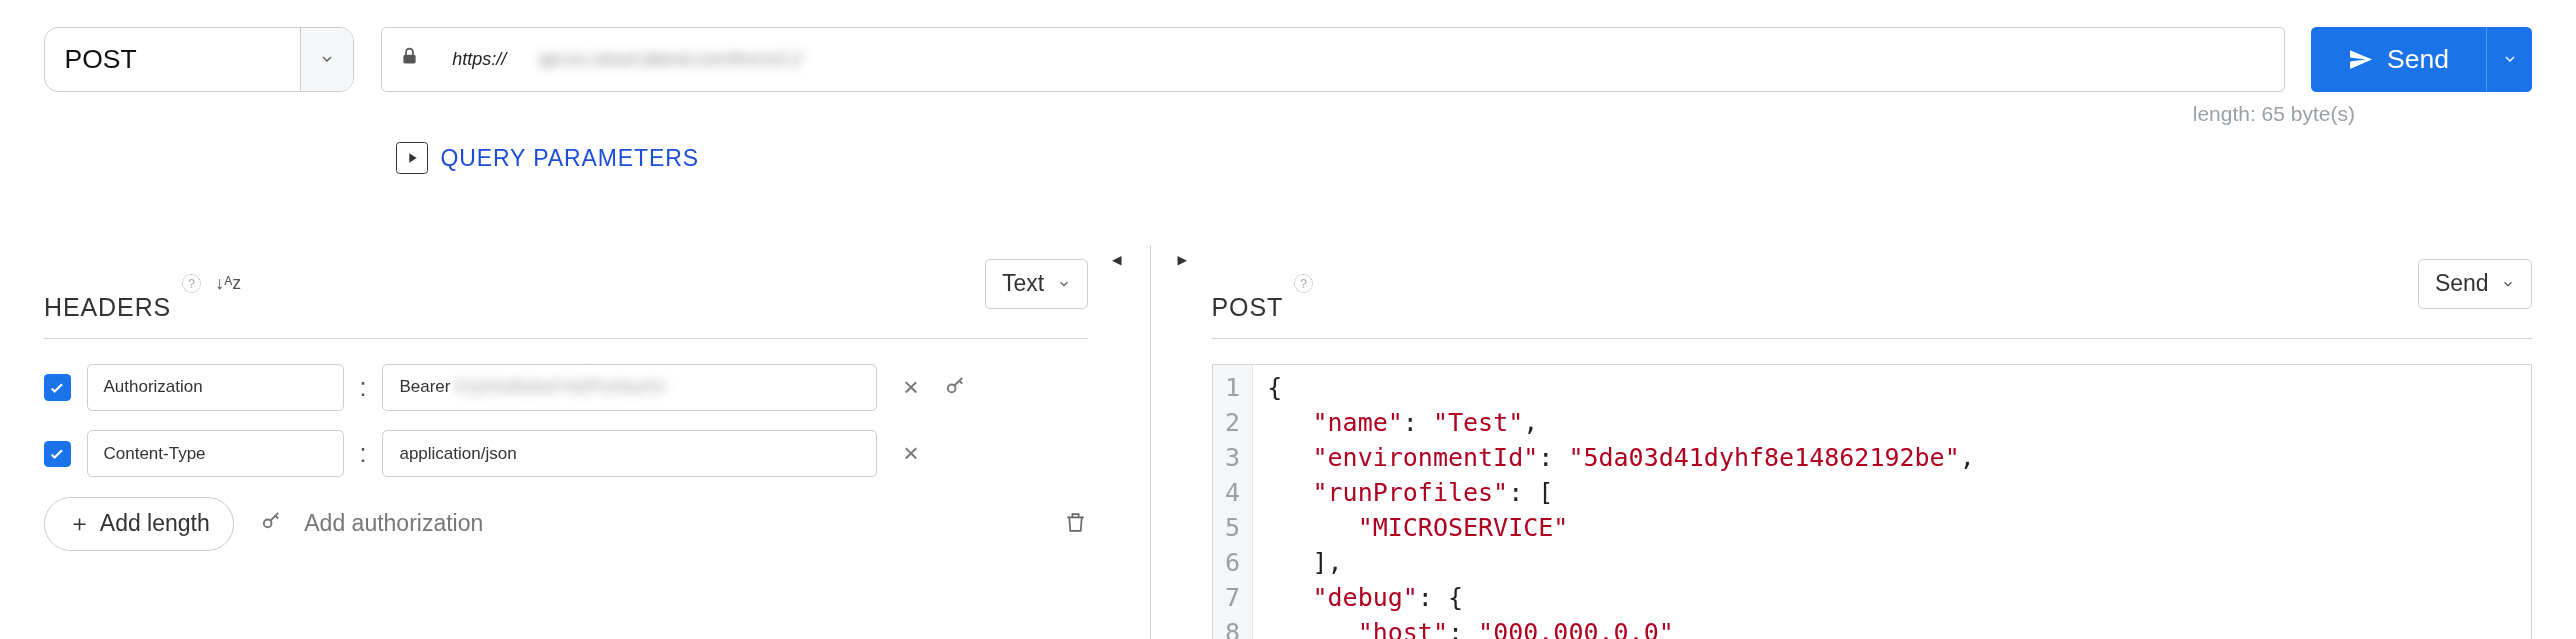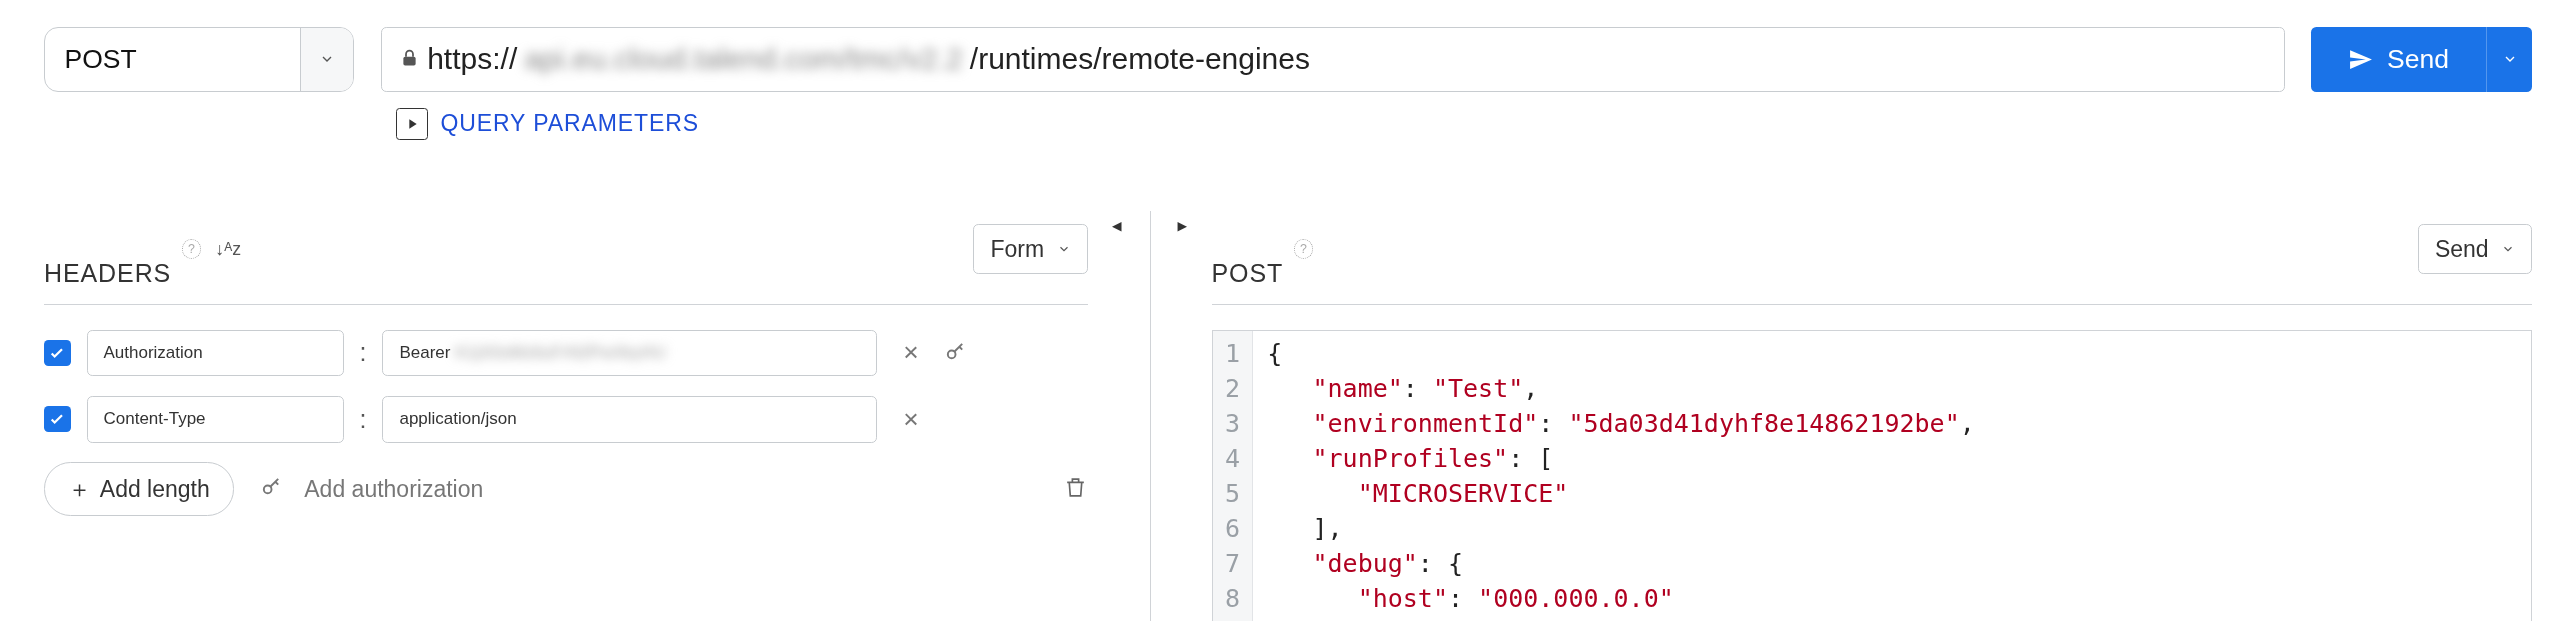--- a/index.html
+++ b/index.html
@@ -9,21 +9,21 @@
   .labels-row { display: flex; gap: 0; margin-bottom: 8.8px; }
   .method-label { width: 345px; font-size: 19.5px; letter-spacing: 1.8px; color: #9aa0a6; }
   .url-label { font-size: 19.5px; color: #9aa0a6; }
 
   .top-row { display: flex; gap: 26.5px; align-items: stretch; }
   .method-select { display: flex; width: 310px; border: 0.9px solid #c8ccd0; border-radius: 14px; overflow: hidden; }
   .method-select .val { flex: 1; padding: 16px 19.5px; font-size: 26.5px; color: #111; }
   .method-select .caret { width: 53px; border-left: 0.9px solid #c8ccd0; display: flex; align-items: center; justify-content: center; background: #f6f7f8; }
   .caret svg { width: 16px; height: 16px; }
 
-  .url-box { flex: 1; border: 0.9px solid #c8ccd0; border-radius: 5.3px; display: flex; align-items: center; padding: 0 17.7px; gap: 7px; font-size: 30px; color: #222; min-width: 0; }
+  .url-box { flex: 1; border: 0.9px solid #c8ccd0; border-radius: 5.3px; display: flex; align-items: center; padding: 0 17.7px; gap: 32px; font-size: 18px; color: #222; min-width: 0; font-style: italic; }
   .url-box .blur { filter: blur(5.3px); color: #888; white-space: nowrap; }
   .url-box .rest { white-space: nowrap; }
 
   .send-group { display: flex; }
   .send-btn { background: #1a73e8; color: #fff; border: none; border-radius: 5.3px 0 0 5.3px; padding: 0 37px; font-size: 26.5px; display: flex; align-items: center; gap: 14px; cursor: pointer; }
   .send-btn svg { width: 25px; height: 25px; fill: #fff; }
   .send-caret { background: #1a73e8; border: none; border-left: 0.9px solid rgba(255,255,255,0.25); border-radius: 0 5.3px 5.3px 0; width: 46px; display: flex; align-items: center; justify-content: center; cursor: pointer; }
   .send-caret svg { width: 16px; height: 16px; fill: #fff; }
 
   .length-row { text-align: right; color: #9aa0a6; font-size: 21px; padding: 10.6px 177px 0 0; }
@@ -94,58 +94,58 @@
 
     <div class="url-box">
       <span>
         <svg width="21" height="21" viewBox="0 0 24 24">
             <rect x="5" y="10" width="14" height="10" rx="2" fill="#555"></rect>
             <path d="M8 10V7a4 4 0 018 0v3" stroke="#555" stroke-width="2" fill="none"></path>
           </svg>
       </span>
       <span>https://</span>
       <span class="blur">api.eu.cloud.talend.com/tmc/v2.2</span>
-      <span class="rest">/runtimes/remote-engines</span>
     </div>
 
     <div class="send-group">
       <button class="send-btn">
         <svg viewBox="0 0 24 24">
             <path d="M2 21l21-9L2 3v7l15 2-15 2v7z"></path>
           </svg>
         <span>Send</span>
       </button>
       <button class="send-caret">
         <svg viewBox="0 0 24 24">
             <path d="M6 9l6 6 6-6" stroke="#fff" stroke-width="2" fill="none"></path>
           </svg>
       </button>
     </div>
   </div>
 
+  <div class="length-row">length: 65 byte(s)</div>
 
   <div class="qp-row">
     <div class="play">
       <svg width="16" height="16" viewBox="0 0 24 24">
           <path d="M8 5v14l11-7z" fill="#333"></path>
         </svg>
     </div>
     <div class="txt">QUERY PARAMETERS</div>
   </div>
 
   <div class="panels">
     <div class="left-panel">
       <div class="panel-head">
         <div class="panel-title-wrap">
           <span class="panel-title">HEADERS</span>
           <span class="help-circ">?</span>
           <span class="sort-ico">↓ᴬz</span>
         </div>
         <div class="mode-dd">
-          <span>Form</span>
+          <span>Text</span>
           <svg width="14" height="14" viewBox="0 0 24 24">
               <path d="M6 9l6 6 6-6" stroke="#555" stroke-width="2" fill="none"></path>
             </svg>
         </div>
       </div>
 
       <div id="hdr-rows">
           <div class="hdr-row">
     <div class="cb">
               <svg viewBox="0 0 24 24">

